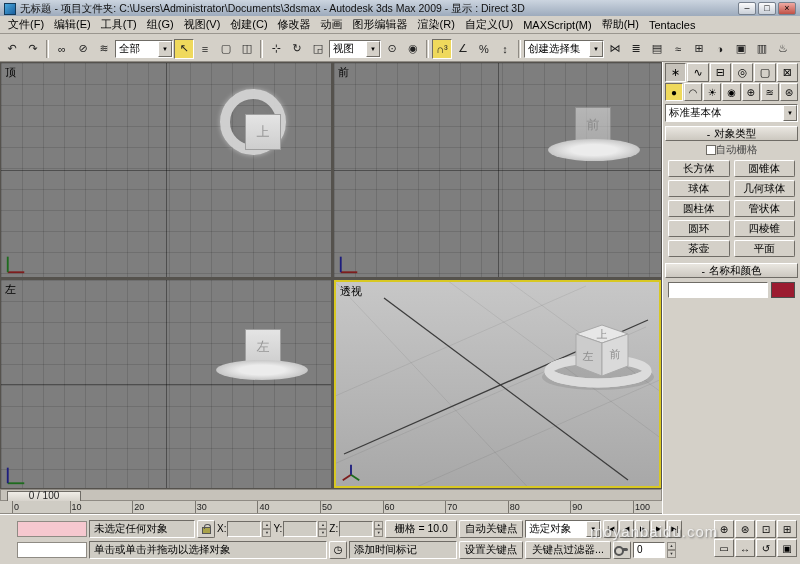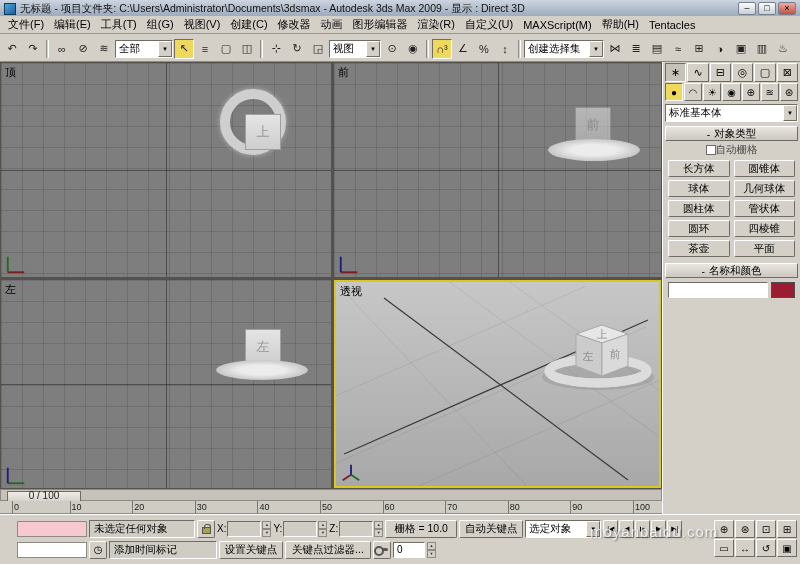--- a/index.html
+++ b/index.html
@@ -416,20 +416,21 @@
       <span class="sbtn play">|◀</span>
           <span class="sbtn play">◀</span>
           <span class="sbtn play">▶</span>
           <span class="sbtn play">▶</span>
           <span class="sbtn play">▶|</span>
         </span>
     </div>
 
     <div class="srow">
       <span class="mini white"></span>
+      <span class="sfield" style="width:238px">单击或单击并拖动以选择对象</span>
       <span class="sbtn" style="width:18px">
           <span class="clockglyph">◷</span>
         </span>
       <span class="sfield" style="width:108px">添加时间标记</span>
       <span class="sbtn" style="width:64px">设置关键点</span>
       <span class="sbtn" style="width:86px">关键点过滤器...</span>
       <span class="sbtn" style="width:18px">
           <span class="keyicon"></span>
         </span>
       <span class="framefield">0</span>

